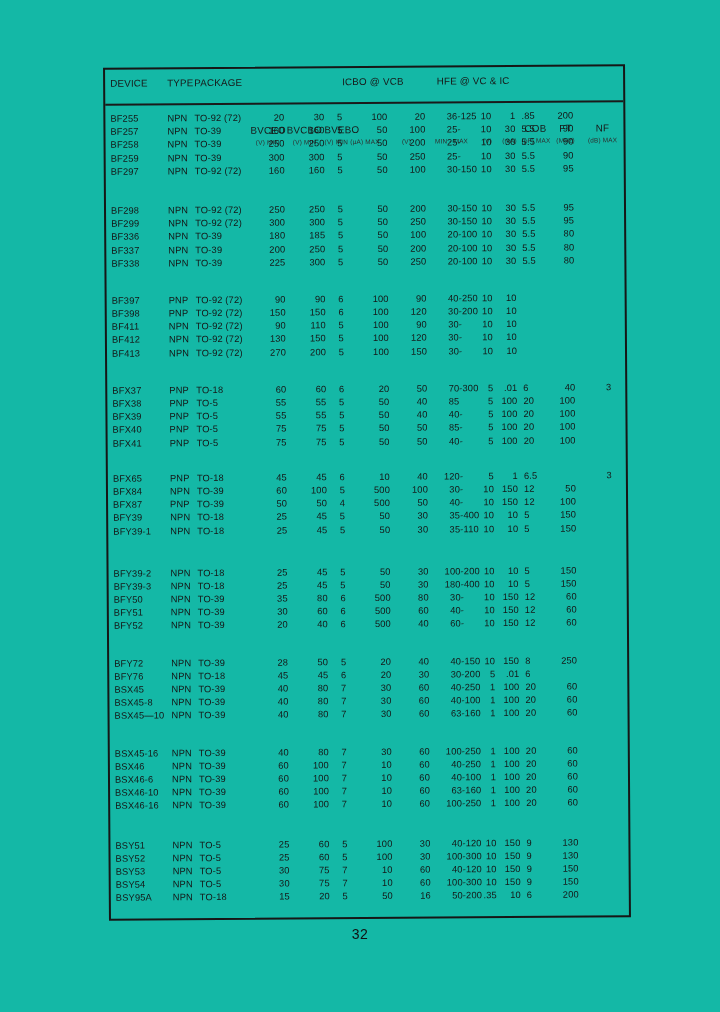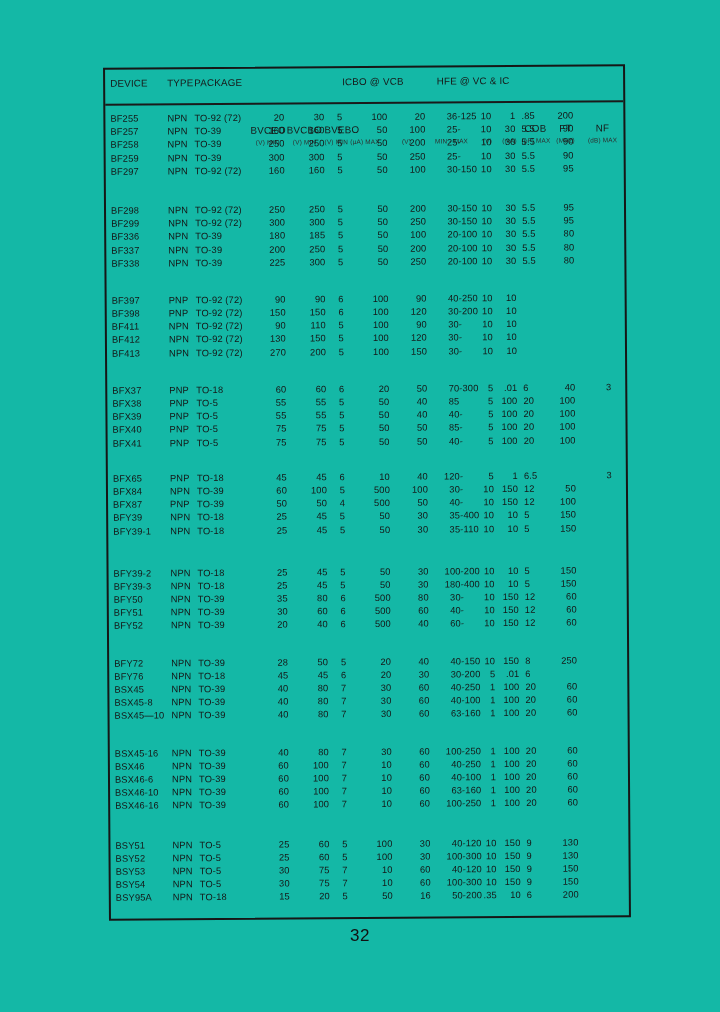--- a/index.html
+++ b/index.html
@@ -67,21 +67,21 @@
   .c-hfe { padding-left:10px; }
   .hfe-min { display:inline-block; width:22px; text-align:right; }
   .hfe-rest { }
 
   
   .page-number {
     position:absolute;
     left:0; right:0;
     top:926px;
     text-align:center;
-    font-size:17px;
+    font-size:14px;
     letter-spacing:.5px;
     color:#111;
   }
 </style>
 </head>
 <body>
 
 <div class="page">
 
   <div class="datasheet-table">

